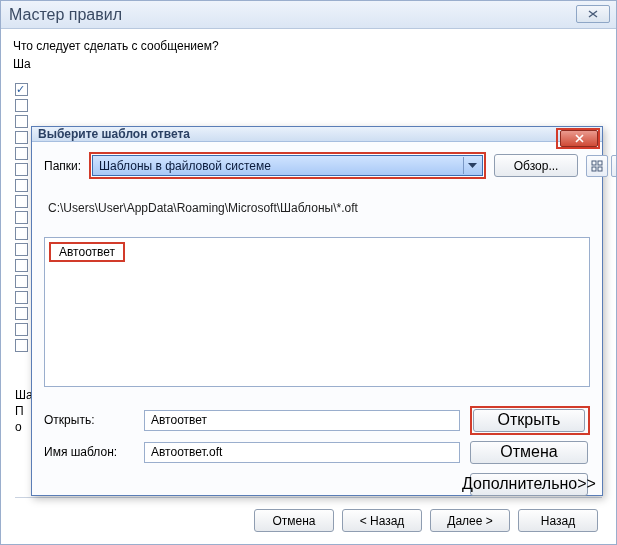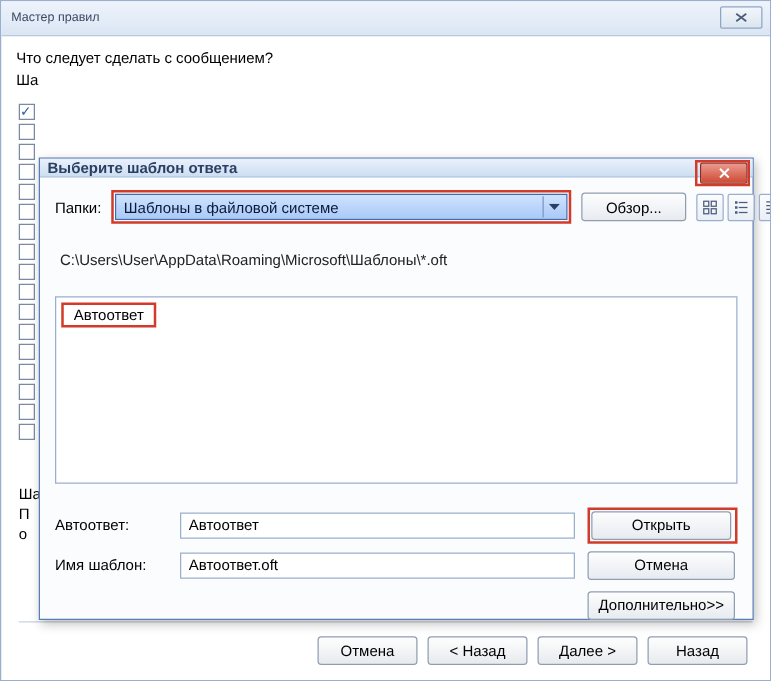--- a/index.html
+++ b/index.html
@@ -18,21 +18,21 @@
     overflow: hidden;
   }
   .outer-titlebar {
     height: 28px;
     background: linear-gradient(#eef3fb, #dbe6f4);
     border-bottom: 1px solid #b8c8de;
     display: flex; align-items: center;
     padding: 0 8px;
     position: relative;
   }
-  .outer-title { color: #3a4a63; font-size: 10px; }
+  .outer-title { color: #3a4a63; font-size: 16px; }
   .outer-close {
     position: absolute; right: 6px; top: 4px;
     width: 34px; height: 18px;
     background: linear-gradient(#f3f6fb, #dbe5f0);
     border: 1px solid #8ea6c6;
     border-radius: 2px;
     display: flex; align-items: center; justify-content: center;
     color: #4a5d7a; font-size: 9px;
   }
   .outer-body {
@@ -125,21 +125,21 @@
     display: flex; flex-direction: column;
     gap: 20px;
   }
   .row { display: flex; align-items: center; gap: 8px; }
   .lbl { width: 74px; }
   .dropdown-wrap {
     border: 2px solid #d23b2a;
     padding: 1px;
   }
   .dropdown {
-    width: 362px;
+    width: 391px;
     height: 21px;
     border: 1px solid #3c6db0;
     background: linear-gradient(#cfe3ff, #a9c9f6);
     display: flex; align-items: center; justify-content: space-between;
     padding: 0 2px 0 6px;
     color: #0a1a3a;
   }
   .dd-arrow {
     width: 17px; height: 17px;
     border-left: 1px solid #7a97c4;
@@ -190,21 +190,21 @@
     border: 1px solid #9aaecd;
     background: #fff;
     padding: 0 6px;
     font-family: inherit; font-size: 12px;
   }
   .open-hl { border: 2px solid #d23b2a; padding: 1px; display: inline-block; }
   .side-btn {
     height: 23px; width: 118px;
     background: linear-gradient(#fdfdfe, #e7ebf0);
     border: 1px solid #8f9db1; border-radius: 3px;
-    font-family: inherit; font-size: 12px;
+    font-family: inherit; font-size: 16px;
     display: inline-flex; align-items: center; justify-content: center;
   }
   .adv-row { grid-column: 3 / 4; }
 </style>
 </head>
 <body>
 
 <div class="outer-window">
   <div class="outer-titlebar">
     <span class="outer-title">Мастер правил</span>
@@ -312,21 +312,21 @@
 
         <div class="path-row">C:\Users\User\AppData\Roaming\Microsoft\Шаблоны\*.oft</div>
 
         <div class="file-list">
           <span class="file-item-hl">
             <span class="file-item">Автоответ</span>
           </span>
         </div>
 
         <div class="bottom-grid">
-          <span>Автоответ:</span>
+          <span>Открыть:</span>
           <input class="text-input" value="Автоответ" style="">
           <span class="open-hl">
             <button class="side-btn" style="width:112px">Открыть</button>
           </span>
 
           <span>Имя шаблон:</span>
           <input class="text-input" value="Автоответ.oft" style="">
           <button class="side-btn">Отмена</button>
 
           <span></span>

